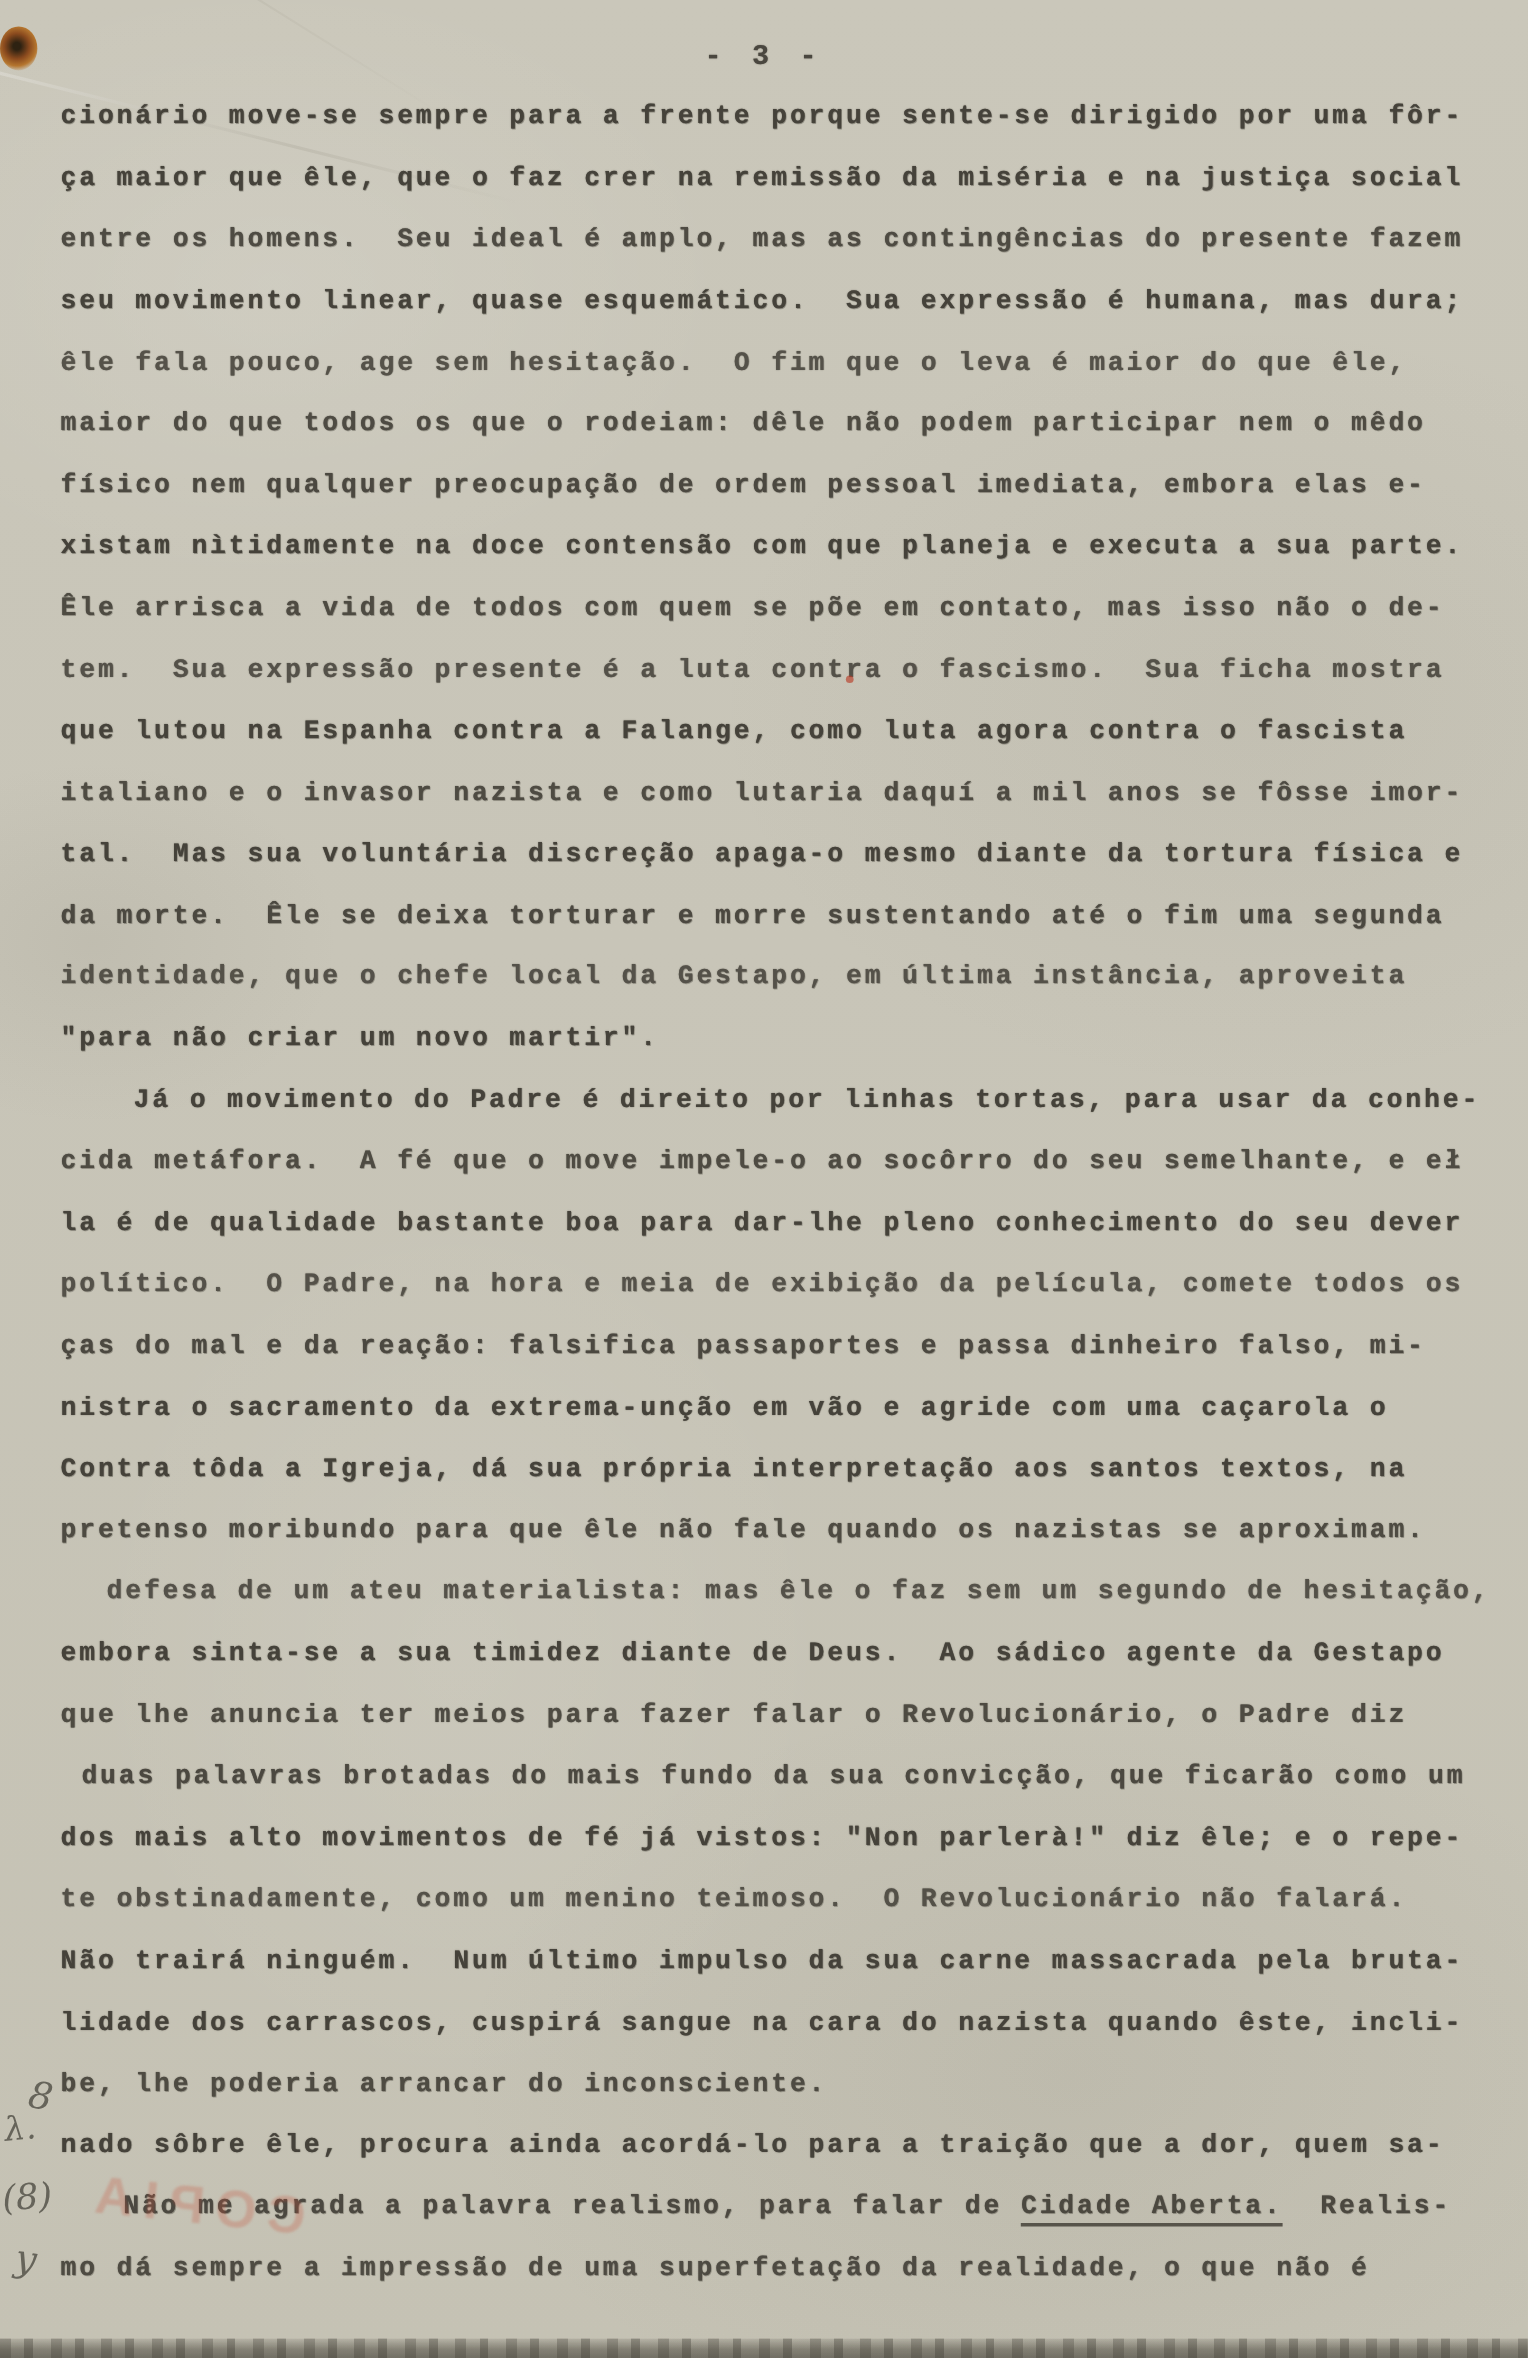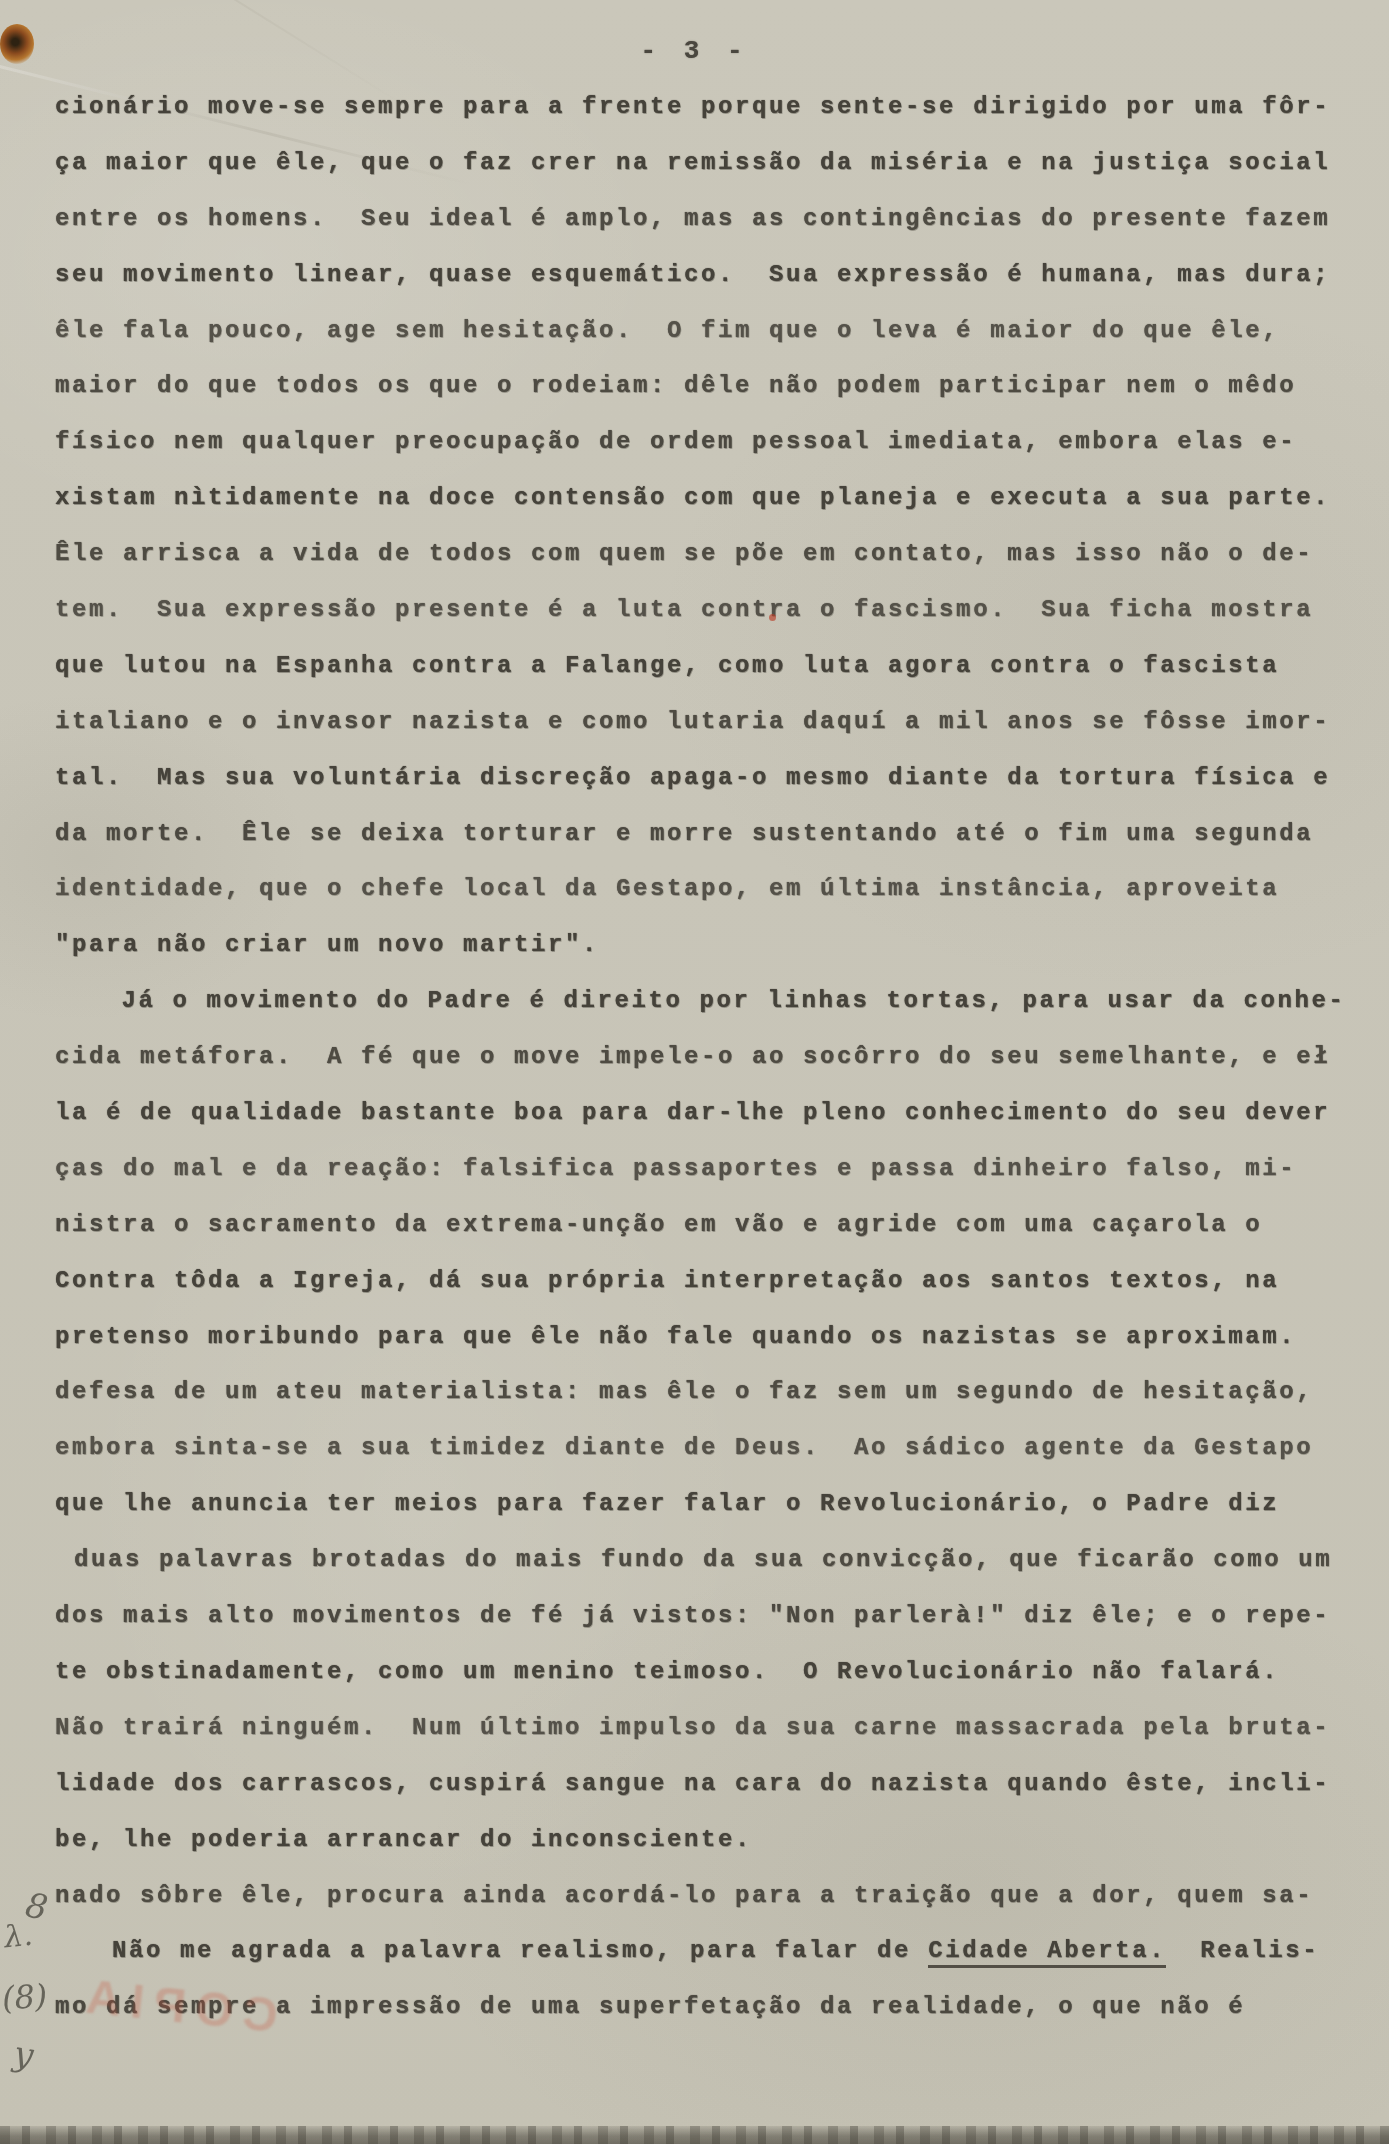--- a/index.html
+++ b/index.html
@@ -108,25 +108,26 @@
     <div class="line" style="padding-left: 0px;"><span>tem.  Sua expressão presente é a luta contra o fascismo.  Sua ficha mostra</span></div>
     <div class="line" style="padding-left: 0px;"><span>que lutou na Espanha contra a Falange, como luta agora contra o fascista</span></div>
     <div class="line" style="padding-left: 0px;"><span>italiano e o invasor nazista e como lutaria daquí a mil anos se fôsse imor-</span></div>
     <div class="line" style="padding-left: 0px;"><span>tal.  Mas sua voluntária discreção apaga-o mesmo diante da tortura física e</span></div>
     <div class="line" style="padding-left: 0px;"><span>da morte.  Êle se deixa torturar e morre sustentando até o fim uma segunda</span></div>
     <div class="line" style="padding-left: 0px;"><span>identidade, que o chefe local da Gestapo, em última instância, aproveita</span></div>
     <div class="line" style="padding-left: 0px;"><span>"para não criar um novo martir".</span></div>
     <div class="line" style="padding-left: 57px; text-align: center;"><span>Já o movimento do Padre é direito por linhas tortas, para usar da conhe-</span></div>
     <div class="line" style="padding-left: 0px;"><span>cida metáfora.  A fé que o move impele-o ao socôrro do seu semelhante, e eł</span></div>
     <div class="line" style="padding-left: 0px;"><span>la é de qualidade bastante boa para dar-lhe pleno conhecimento do seu dever</span></div>
+    <div class="line" style="padding-left: 0px;"><span>político.  O Padre, na hora e meia de exibição da película, comete todos os</span></div>
     <div class="line" style="padding-left: 0px;"><span>ças do mal e da reação: falsifica passaportes e passa dinheiro falso, mi-</span></div>
     <div class="line" style="padding-left: 0px;"><span>nistra o sacramento da extrema-unção em vão e agride com uma caçarola o</span></div>
     <div class="line" style="padding-left: 0px;"><span>Contra tôda a Igreja, dá sua própria interpretação aos santos textos, na</span></div>
     <div class="line" style="padding-left: 0px;"><span>pretenso moribundo para que êle não fale quando os nazistas se aproximam.</span></div>
-    <div class="line" style="padding-left: 0px;"><span>defesa de um ateu materialista: mas êle o faz sem um segundo de hesitação,</span></div>
+    <div class="line" style="padding-left: 0px; text-align: right;"><span>defesa de um ateu materialista: mas êle o faz sem um segundo de hesitação,</span></div>
     <div class="line" style="padding-left: 0px;"><span>embora sinta-se a sua timidez diante de Deus.  Ao sádico agente da Gestapo</span></div>
     <div class="line" style="padding-left: 0px;"><span>que lhe anuncia ter meios para fazer falar o Revolucionário, o Padre diz</span></div>
     <div class="line" style="padding-left: 19px;"><span>duas palavras brotadas do mais fundo da sua convicção, que ficarão como um</span></div>
     <div class="line" style="padding-left: 0px;"><span>dos mais alto movimentos de fé já vistos: "Non parlerà!" diz êle; e o repe-</span></div>
     <div class="line" style="padding-left: 0px;"><span>te obstinadamente, como um menino teimoso.  O Revolucionário não falará.</span></div>
     <div class="line" style="padding-left: 0px;"><span>Não trairá ninguém.  Num último impulso da sua carne massacrada pela bruta-</span></div>
     <div class="line" style="padding-left: 0px;"><span>lidade dos carrascos, cuspirá sangue na cara do nazista quando êste, incli-</span></div>
     <div class="line" style="padding-left: 0px;"><span>be, lhe poderia arrancar do inconsciente.</span></div>
     <div class="line" style="padding-left: 0px;"><span>nado sôbre êle, procura ainda acordá-lo para a traição que a dor, quem sa-</span></div>
     <div class="line" style="padding-left: 57px;"><span>Não me agrada a palavra realismo, para falar de </span><span class="u">Cidade Aberta.</span><span>  Realis-</span></div>

